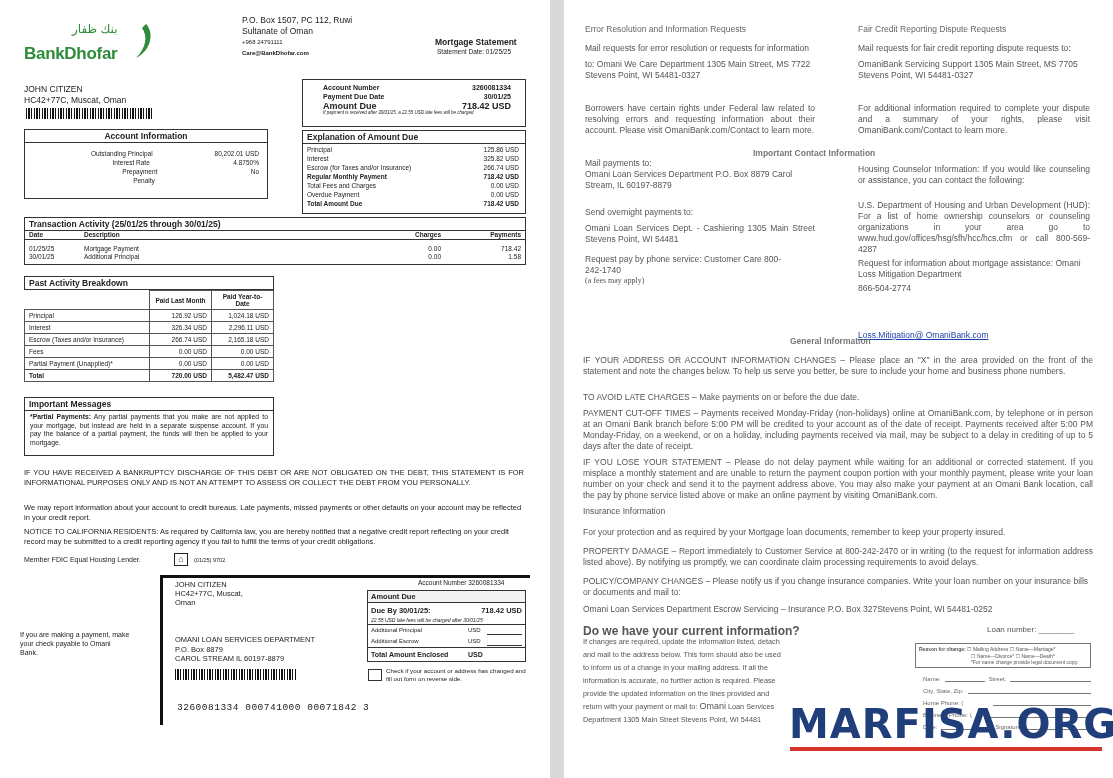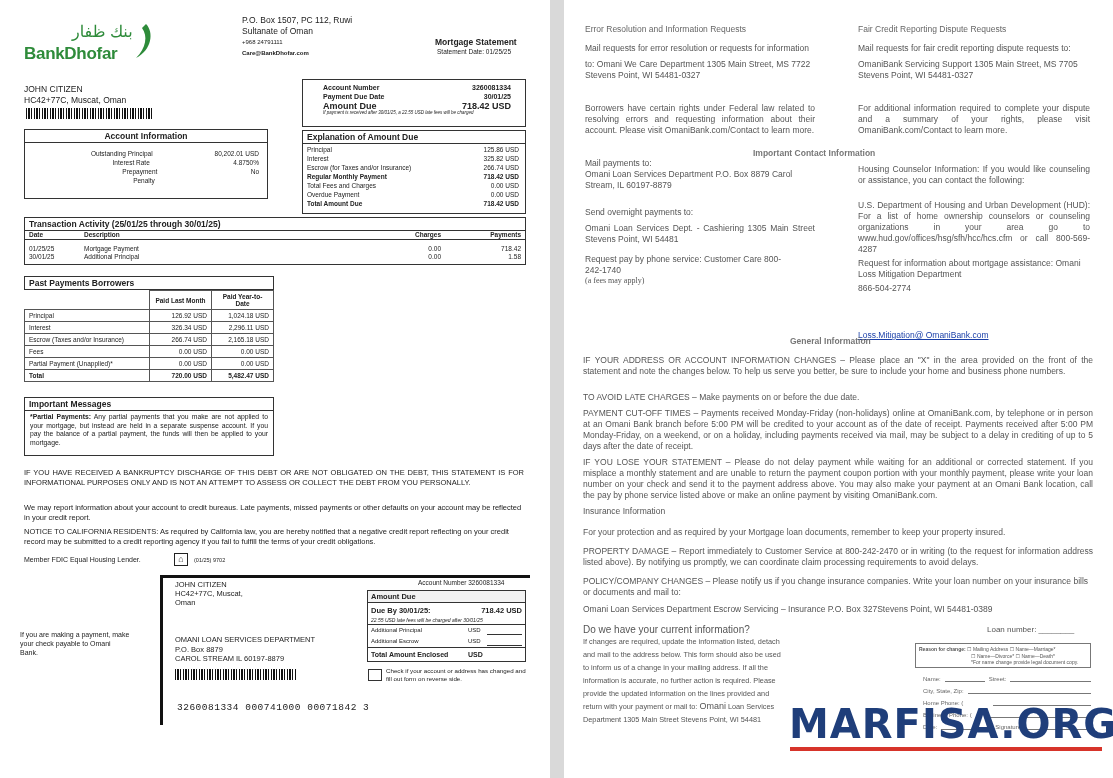--- a/index.html
+++ b/index.html
@@ -4,21 +4,21 @@
 <style>
   * { box-sizing: border-box; margin: 0; padding: 0; }
   html, body { width: 1113px; height: 778px; overflow: hidden; background: #d9d9d9; }
   body { font-family: "Liberation Sans", sans-serif; color: #222; position: relative; }
   .page { position: absolute; top: 0; background: #fff; height: 778px; overflow: hidden; }
   .page-left { left: 0; width: 550px; }
   .page-right { left: 564px; width: 549px; }
   .abs { position: absolute; }
   .logo { left: 24px; top: 22px; width: 130px; height: 44px; }
   .logo-text { position: absolute; left: 0; top: 22px; font-size: 17px; font-weight: bold; color: #2e8b3a; letter-spacing: -0.3px; }
-  .logo-arabic { position: absolute; left: 48px; top: 0; font-size: 16px; color: #2e8b3a; }
+  .logo-arabic { position: absolute; left: 48px; top: 0; font-size: 12px; color: #2e8b3a; }
   .logo-swoosh { position: absolute; left: 108px; top: 0; width: 22px; height: 40px; }
   .addr { left: 242px; top: 15px; font-size: 8.5px; line-height: 11px; }
   .addr .small { font-size: 6px; }
   .stmt-title { left: 435px; top: 37px; font-size: 8.5px; font-weight: bold; }
   .stmt-date { left: 437px; top: 48px; font-size: 6.5px; }
   .cust { left: 24px; top: 84px; font-size: 8.5px; line-height: 11px; }
   .barcode { height: 11px; background: repeating-linear-gradient(90deg,#111 0 1px,#fff 1px 2px,#111 2px 4px,#fff 4px 5px,#111 5px 6px,#fff 6px 8px); }
   .hdr-box { border: 1px solid #333; }
   .sec-title { font-size: 8.5px; font-weight: bold; padding: 1px 4px; border-bottom: 1px solid #333; }
   .row { display: flex; font-size: 6.5px; line-height: 9px; }
@@ -157,21 +157,21 @@
             <td>30/01/25</td>
             <td>Additional Principal</td>
             <td style="text-align:right">0.00</td>
             <td style="text-align:right">1.58</td>
           </tr>
     </tbody>
       </table>
   </div>
 
   <div class="abs" style="left:24px;top:276px;width:250px;">
-    <div class="sec-title" style="border:1px solid #333;">Past Payments Borrowers</div>
+    <div class="sec-title" style="border:1px solid #333;">Past Activity Breakdown</div>
     <table class="pp" style="width:100%;">
       <tbody>
           <tr>
             <th style="border-left:none;border-top:none;"></th>
             <th style="width:62px">Paid Last Month</th>
             <th style="width:62px">Paid Year-to-Date</th>
           </tr>
       <tr>
             <td>Principal</td>
             <td class="num">126.92 USD</td>
@@ -289,23 +289,23 @@
 
   <div class="abs rbold" style="left:226px;top:336px;">General Information</div>
   <div class="abs rtxt" style="left:19px;top:392px;width:510px;">TO AVOID LATE CHARGES – Make payments on or before the due date.</div>
   <div class="abs rtxt" style="left:19px;top:355px;width:510px;text-align:justify;">IF YOUR ADDRESS OR ACCOUNT INFORMATION CHANGES – Please place an "X" in the area provided on the front of the statement and note the changes below. To help us serve you better, be sure to include your home and business phone numbers.</div>
   <div class="abs rtxt" style="left:19px;top:408px;width:510px;text-align:justify;">PAYMENT CUT-OFF TIMES – Payments received Monday-Friday (non-holidays) online at OmaniBank.com, by telephone or in person at an Omani Bank branch before 5:00 PM will be credited to your account as of the date of receipt. Payments received after 5:00 PM Monday-Friday, on a weekend, or on a holiday, including payments received via mail, may be subject to a delay in crediting of up to 5 days after the date of receipt.</div>
   <div class="abs rtxt" style="left:19px;top:457px;width:510px;text-align:justify;">IF YOU LOSE YOUR STATEMENT – Please do not delay payment while waiting for an additional or corrected statement. If you misplace a monthly statement and are unable to return the payment coupon portion with your monthly payment, please write your loan number on your check and send it to the payment address above. You may also make your payment at an Omani Bank location, call the pay by phone service listed above or make an online payment by visiting OmaniBank.com.</div>
   <div class="abs rtxt" style="left:19px;top:506px;">Insurance Information</div>
   <div class="abs rtxt" style="left:19px;top:527px;width:510px;">For your protection and as required by your Mortgage loan documents, remember to keep your property insured.</div>
   <div class="abs rtxt" style="left:19px;top:546px;width:510px;text-align:justify;">PROPERTY DAMAGE – Report immediately to Customer Service at 800-242-2470 or in writing (to the request for information address listed above). By notifying us promptly, we can coordinate claim processing requirements to avoid delays.</div>
   <div class="abs rtxt" style="left:19px;top:576px;width:510px;">POLICY/COMPANY CHANGES – Please notify us if you change insurance companies. Write your loan number on your insurance bills or documents and mail to:</div>
-  <div class="abs rtxt" style="left:19px;top:604px;width:510px;">Omani Loan Services Department Escrow Servicing – Insurance P.O. Box 327Stevens Point, WI  54481-0389</div>
-
-  <div class="abs" style="left:19px;top:624px;font-size:10px;font-weight:normal;color:#555;">Do we have your current information?</div>
+  <div class="abs rtxt" style="left:19px;top:604px;width:510px;">Omani Loan Services Department Escrow Servicing – Insurance P.O. Box 327Stevens Point, WI  54481-0252</div>
+
+  <div class="abs" style="left:19px;top:624px;font-size:12px;font-weight:bold;color:#555;">Do we have your current information?</div>
   <div class="abs" style="left:19px;top:635px;width:200px;font-size:7.3px;line-height:13px;color:#555;">
     <span>If changes are required, update the information listed, detach and mail to the address below. This form should also be used to inform us of a change in your mailing address. If all the information is accurate, no further action is required. Please provide the updated information on the lines provided and return with your payment or mail to:</span> <span style="font-size:9px">Omani</span><span> Loan Services Department 1305 Main Street Stevens Point, WI 54481</span>
   </div>
   <div class="abs" style="left:423px;top:625px;font-size:8px;color:#555;">Loan number: ________</div>
 
   <div class="abs" style="left:351px;top:643px;width:176px;height:25px;border:1px solid #777;font-size:5px;color:#555;padding:2px 3px;line-height:6.5px;">
     <b>Reason for change:</b>
     ☐ <span>Mailing Address</span>
     ☐ <span>Name—Marriage*</span><br>
     <span style="margin-left:52px">☐</span> <span>Name—Divorce*</span>

